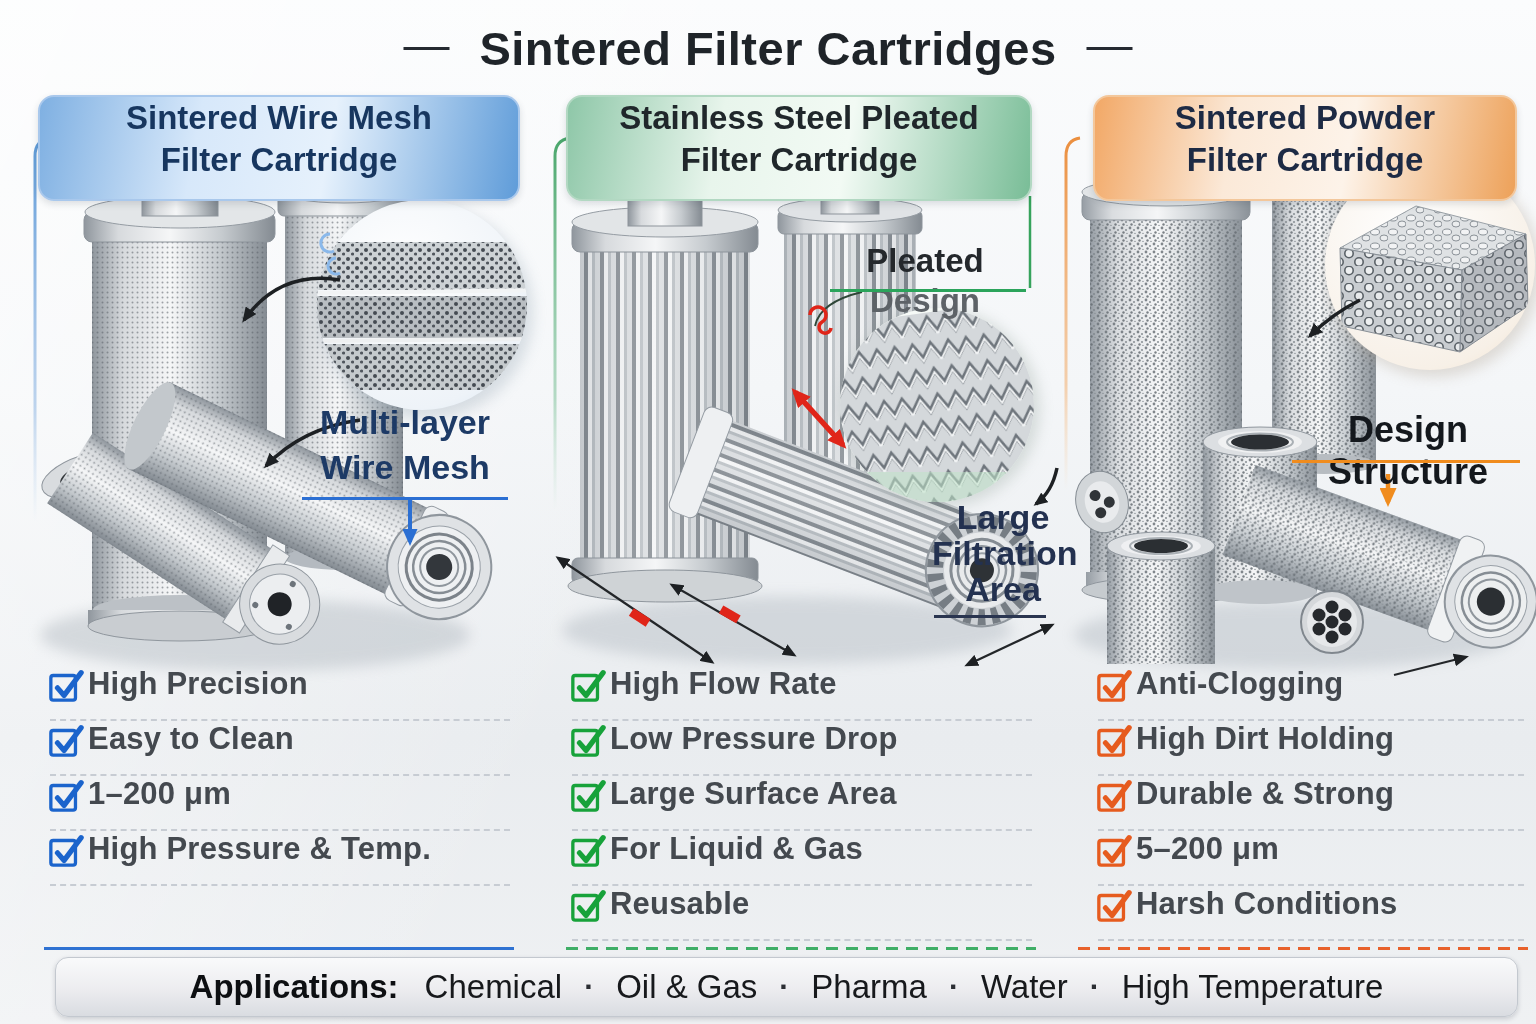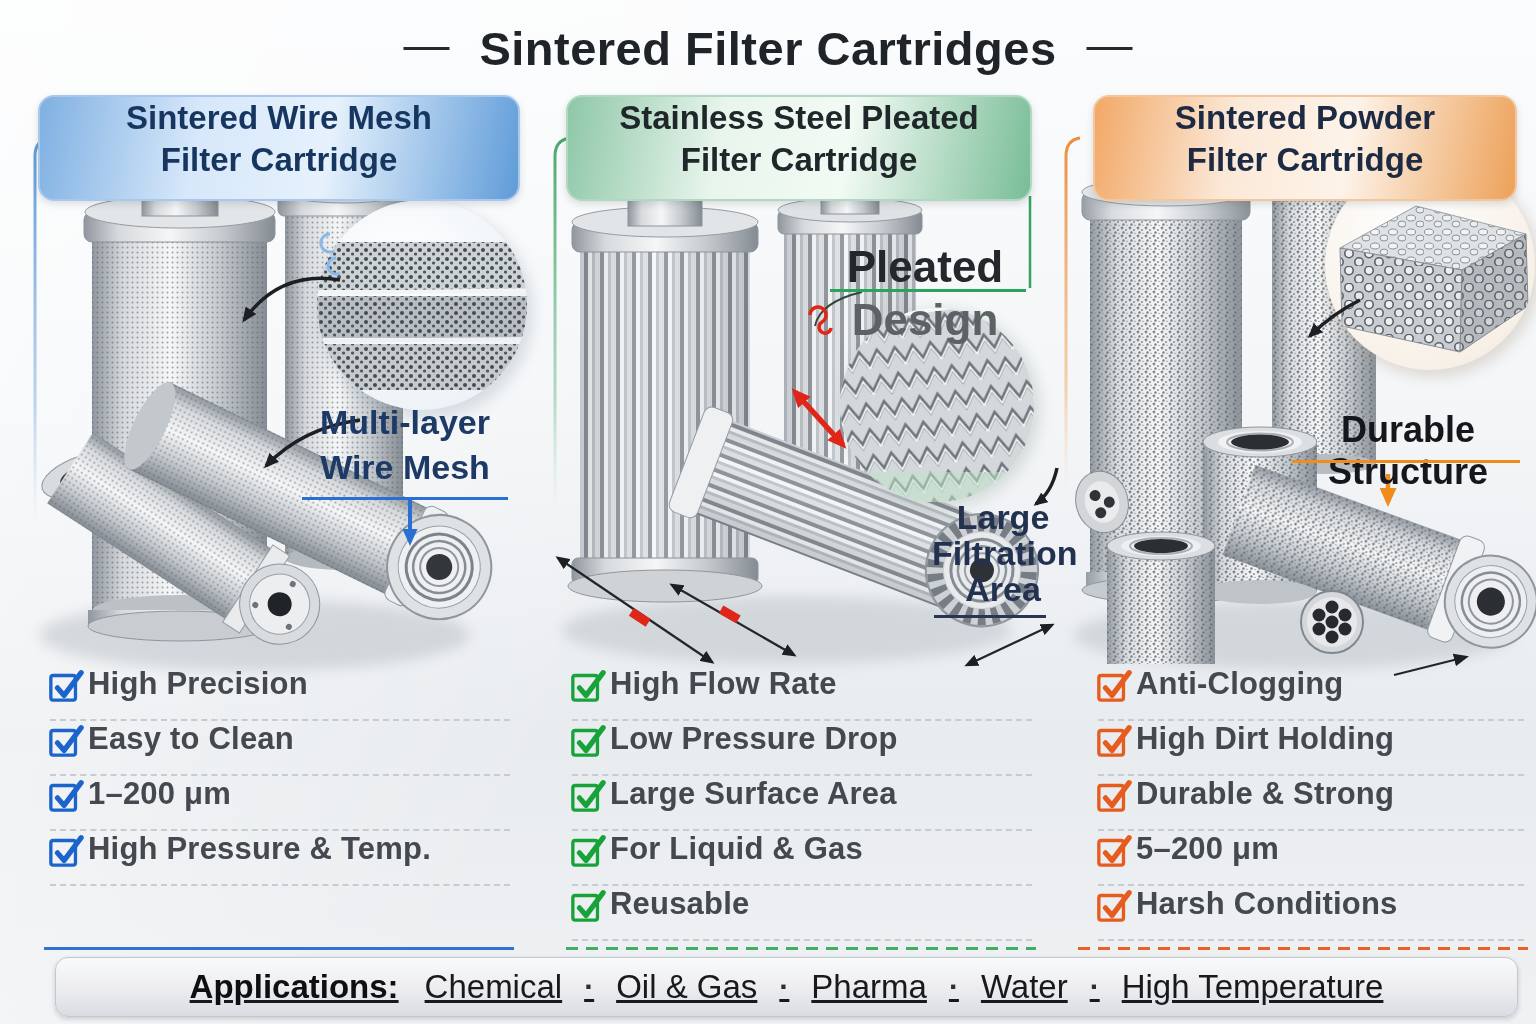--- a/index.html
+++ b/index.html
@@ -37,21 +37,21 @@
   .col2 .hline{color:#20272b;}
   .col3 .hline{color:#1d2a44;}
   .hsemi{font-weight:700;}
 
   .art{position:absolute;top:130px;left:0;overflow:visible;z-index:1;}
 
   
   .ann{position:absolute;z-index:2;}
   .ann-mesh{left:258px;width:234px;top:400px;text-align:center;font-size:34px;font-weight:800;color:#1d3a66;line-height:1.32;}
   .u-mesh{position:absolute;left:272px;width:206px;top:497px;height:3px;background:#2b6fd3;z-index:2;}
-  .ann-pleat{left:270px;width:206px;top:241px;text-align:center;font-size:44px;line-height:1.2;}
+  .ann-pleat{left:270px;width:206px;top:241px;text-align:center;font-size:33px;line-height:1.2;}
   .ann-pleat .b{font-weight:800;color:#24282c;}
   .ann-pleat .r{font-weight:600;color:#5d6267;}
   .u-pleat{position:absolute;left:278px;width:196px;top:289px;height:2.5px;background:#2ba45b;z-index:2;}
   .ann-large{left:380px;width:142px;top:499px;text-align:center;font-size:34px;font-weight:800;color:#233150;line-height:1.06;}
   .u-large{position:absolute;left:382px;width:112px;top:615px;height:2.5px;background:#2a3550;z-index:2;}
   .ann-porous{left:218px;width:252px;top:409px;text-align:center;font-size:36px;font-weight:800;color:#14181d;}
   .u-porous{position:absolute;left:228px;width:228px;top:460px;height:3px;background:#f08c1e;z-index:2;}
 
   
   .features{position:absolute;top:666px;left:18px;right:8px;list-style:none;margin:0;padding:0;z-index:2;}
@@ -66,21 +66,21 @@
 
   .col-baseline{position:absolute;top:947px;left:14px;right:8px;height:3px;z-index:2;}
   .col1 .col-baseline{background:#2f72d2;}
   .col2 .col-baseline{background:repeating-linear-gradient(90deg,#3fae66 0 12px,transparent 12px 20px);}
   .col3 .col-baseline{background:repeating-linear-gradient(90deg,#e8612b 0 12px,transparent 12px 20px);}
 
   
   .apps-bar{position:absolute;left:55px;top:957px;width:1463px;height:60px;border-radius:13px;
       background:linear-gradient(180deg,#f9fafb 0%,#ececef 55%,#d9dce1 100%);
       border:1px solid #c3c8cf;box-shadow:0 2px 5px rgba(20,30,45,.18);
-      display:flex;align-items:center;justify-content:center;font-size:33px;color:#17191c;z-index:4;box-sizing:border-box;text-decoration:underline;}
+      display:flex;align-items:center;justify-content:center;font-size:33px;color:#17191c;z-index:4;box-sizing:border-box;}
   .apps-label{font-weight:800;color:#0d0f12;margin-right:26px;}
   .apps-item{font-weight:500;}
   .apps-dot{font-weight:800;color:#2b2e33;margin:0 22px;font-size:30px;}
 </style>
 </head>
 <body>
 
 <div class="page">
 
   <div class="title-row">
@@ -591,21 +591,21 @@
         <polygon points="276,118 398,140 396,222 278,196" fill="url(#hcC)" stroke="#888f96"></polygon>
         <polygon points="398,140 462,104 464,176 396,222" fill="url(#hcC)" stroke="#888f96"></polygon>
         <polygon points="398,140 462,104 464,176 396,222" fill="#6d747a" opacity=".22"></polygon>
       </g>
 
       <path d="M296 170 Q268 184 246 206" stroke="#1d2023" stroke-width="3.5" fill="none" marker-end="url(#abC)"></path>
       <path d="M324 344 L324 372" stroke="#f08c1e" stroke-width="4.5" fill="none" marker-end="url(#aoC)"></path>
       <path d="M330 545 L402 527" stroke="#232629" stroke-width="2.2" fill="none" marker-end="url(#abC)"></path>
     </svg>
 
-    <div class="ann ann-porous">Durable Structure</div>
+    <div class="ann ann-porous">Design Structure</div>
     <div class="u-porous"></div>
 
     <ul class="features">
       <li>
         <svg class="cb" viewBox="0 0 38 38">
             <rect class="box" x="3" y="9" width="26" height="26" rx="2.5" fill="none" stroke-width="3.5"></rect>
             <path class="chk" d="M10 22 L17 30 L35 6" fill="none" stroke-width="5.5" stroke-linecap="round" stroke-linejoin="round"></path>
           </svg>
         <span class="feat-label">Anti-Clogging</span>
         </li>

